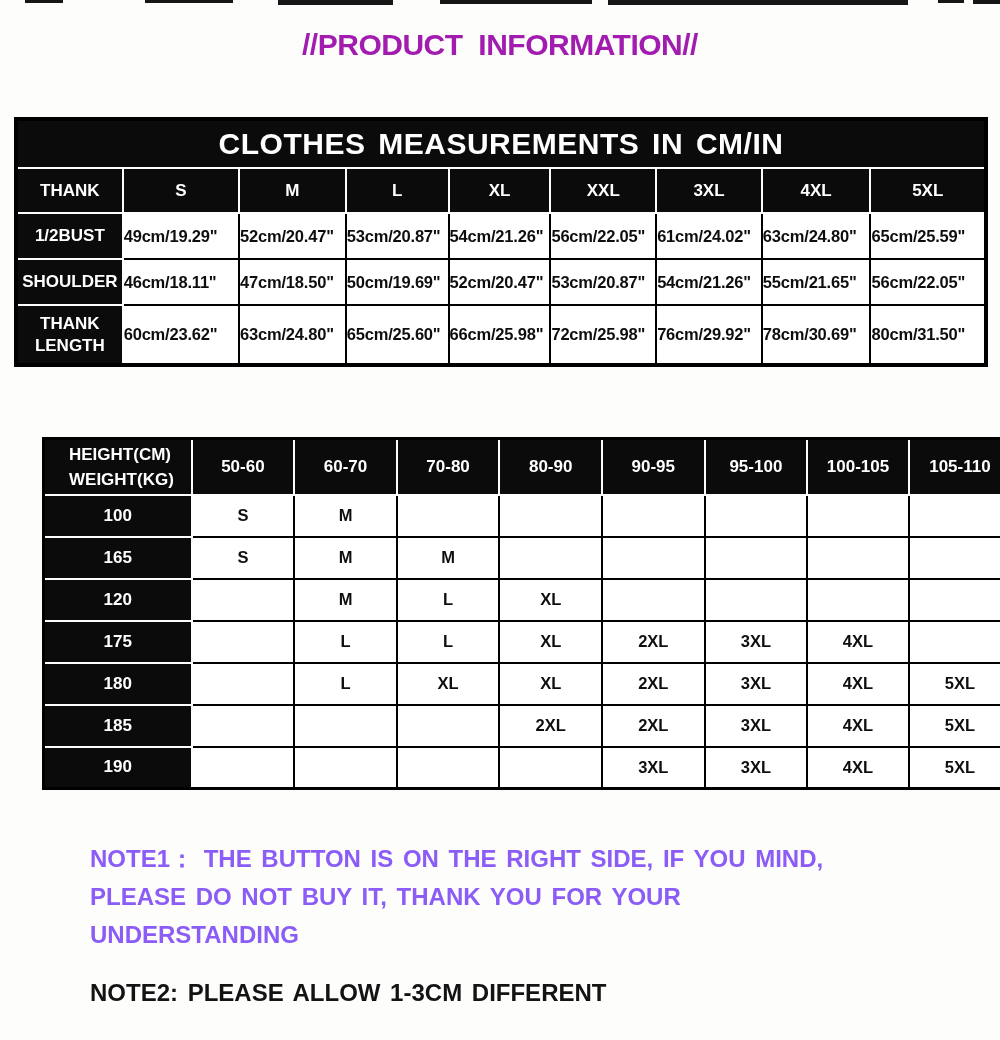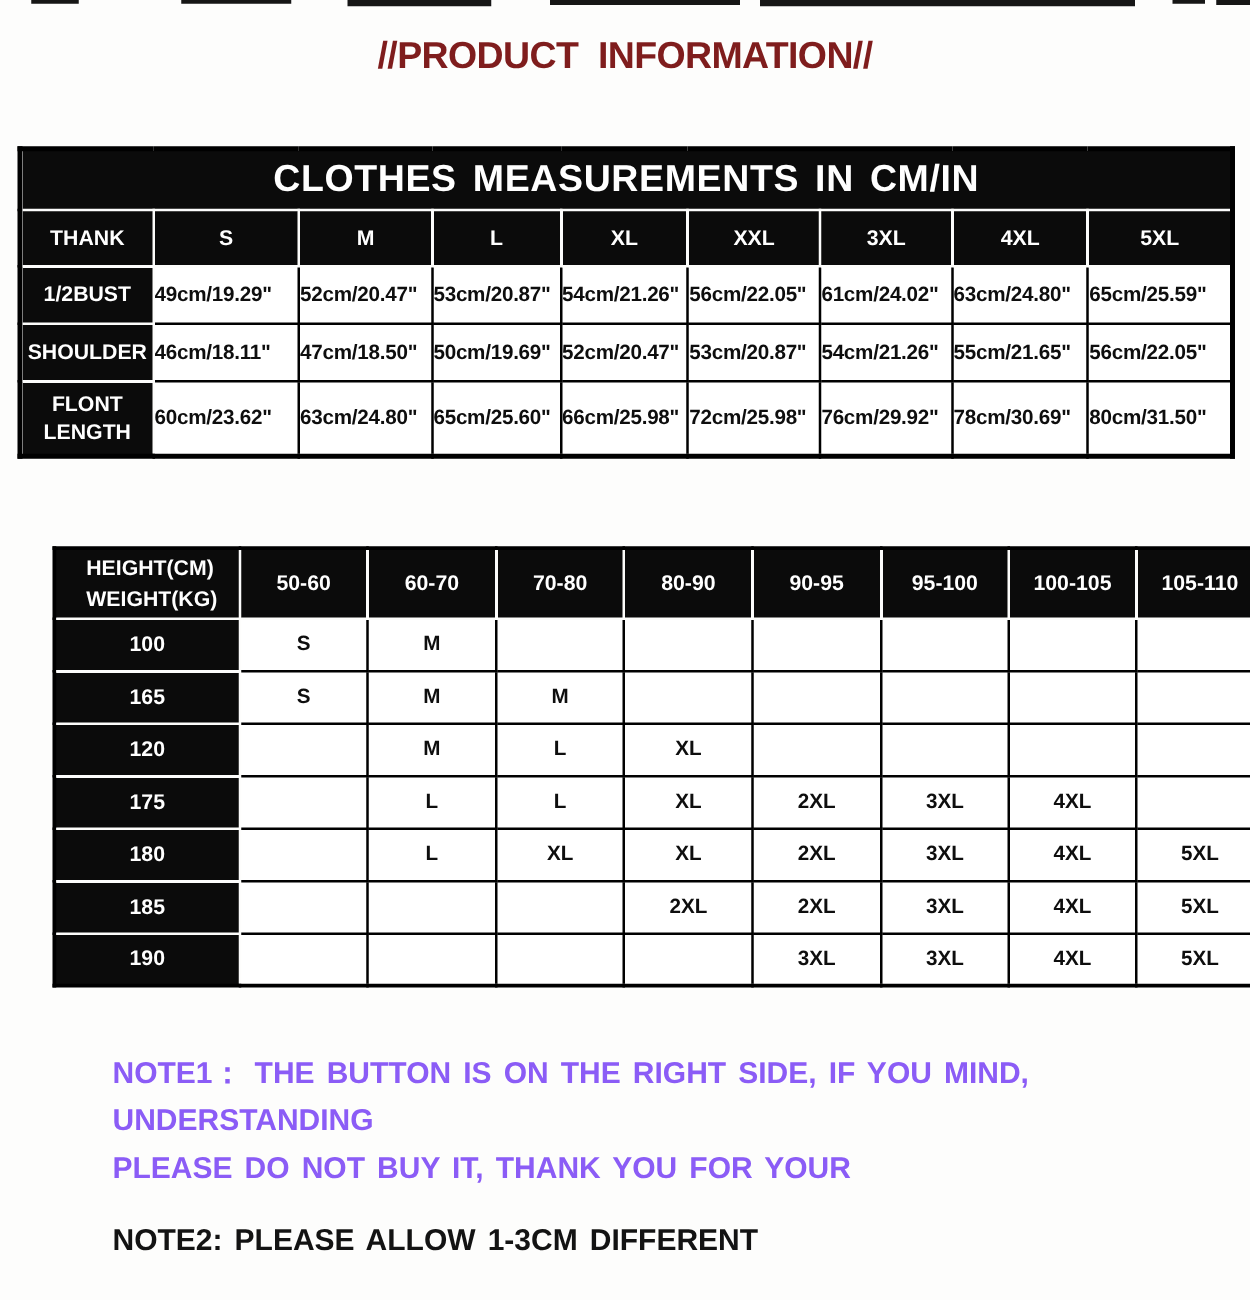--- a/index.html
+++ b/index.html
@@ -14,21 +14,21 @@
   }
   .artifact { position: absolute; background: #161616; }
 
   .page-title {
     position: absolute;
     top: 28px; left: 0; width: 1000px;
     text-align: center;
     font-size: 30px;
     letter-spacing: -0.5px;
     word-spacing: 8px;
-    color: #7f1d1d;
+    color: #a21caf;
   }
 
   
   .t1-wrap { position: absolute; top: 117px; left: 14px; width: 974px; }
   table { border-collapse: collapse; table-layout: fixed; width: 100%; }
   #t1 { border: 4px solid #000; }
   #t1 th, #t1 td { vertical-align: middle; overflow: hidden; }
   #t1 .banner {
     height: 49px; background: #0b0b0b; color: #fff;
     font-size: 30px; letter-spacing: 0.5px; word-spacing: 4px;
@@ -139,21 +139,21 @@
           <td class="wht">46cm/18.11"</td>
           <td class="wht">47cm/18.50"</td>
           <td class="wht">50cm/19.69"</td>
           <td class="wht">52cm/20.47"</td>
           <td class="wht">53cm/20.87"</td>
           <td class="wht">54cm/21.26"</td>
           <td class="wht">55cm/21.65"</td>
           <td class="wht">56cm/22.05"</td>
         </tr>
         <tr class="r r-last">
-          <th class="blk lbl">FLONT LENGTH</th>
+          <th class="blk lbl">THANK LENGTH</th>
           <td class="wht">60cm/23.62"</td>
           <td class="wht">63cm/24.80"</td>
           <td class="wht">65cm/25.60"</td>
           <td class="wht">66cm/25.98"</td>
           <td class="wht">72cm/25.98"</td>
           <td class="wht">76cm/29.92"</td>
           <td class="wht">78cm/30.69"</td>
           <td class="wht">80cm/31.50"</td>
         </tr>
       </tbody>
@@ -264,16 +264,16 @@
           <td class="wht">3XL</td>
           <td class="wht">4XL</td>
           <td class="wht">5XL</td>
         </tr>
       </tbody>
   </table>
 </div>
 
 <div class="note1">
   <div>NOTE1： THE BUTTON IS ON THE RIGHT SIDE, IF YOU MIND,</div>
+  <div>PLEASE DO NOT BUY IT, THANK YOU FOR YOUR</div>
   <div>UNDERSTANDING</div>
-  <div>PLEASE DO NOT BUY IT, THANK YOU FOR YOUR</div>
 </div>
 <div class="note2">NOTE2: PLEASE ALLOW 1-3CM DIFFERENT</div>
 
 </body></html>

